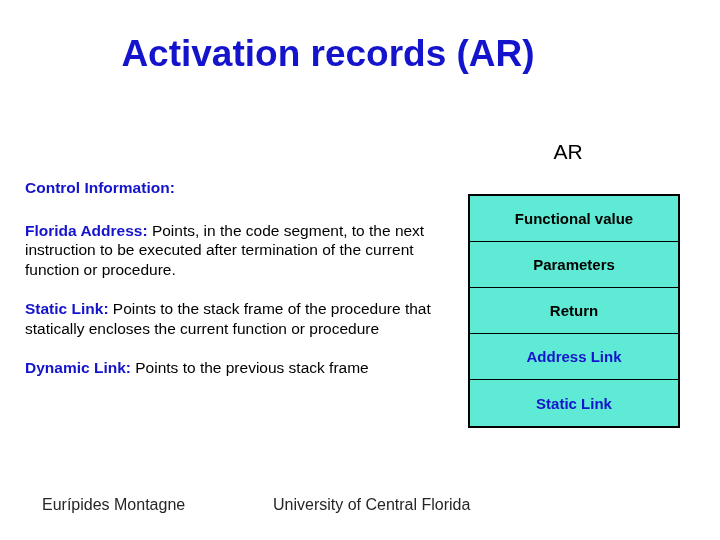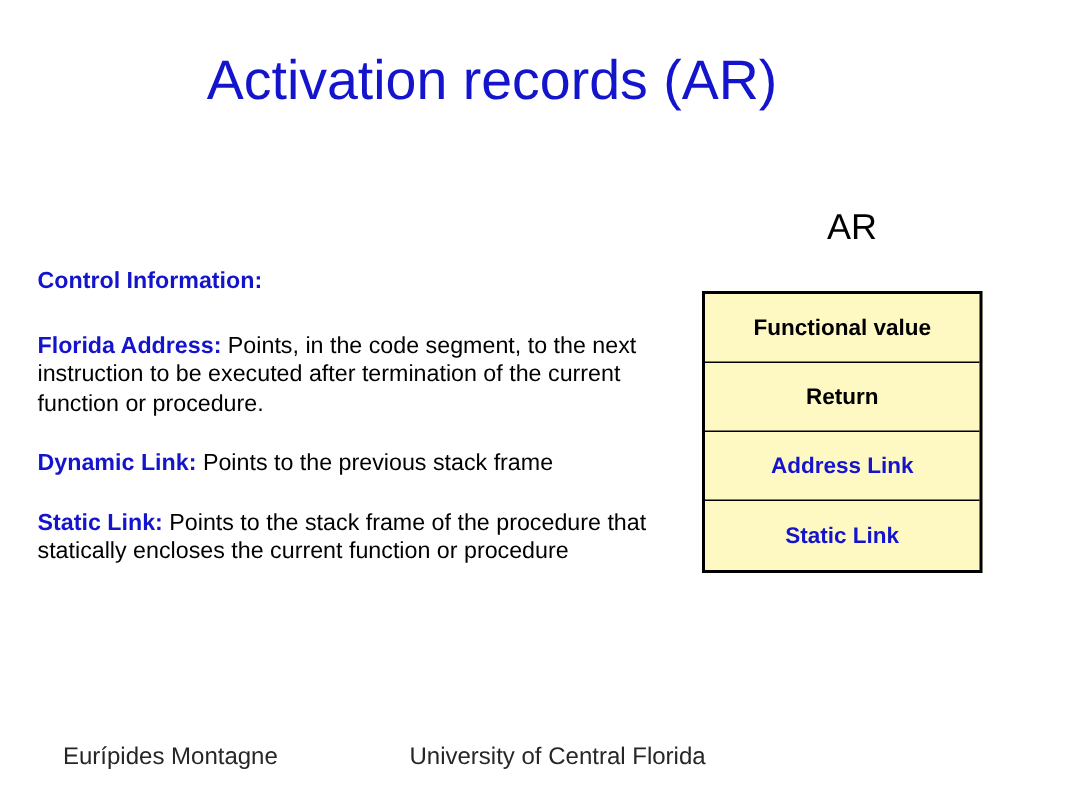--- a/index.html
+++ b/index.html
@@ -23,35 +23,35 @@
   }
 
   
   .slide-title {
     position: absolute;
     left: 0;
     top: 32px;
     width: 656px;
     text-align: center;
     font-size: 37px;
-    font-weight: normal;
+    font-weight: bold;
     color: #1414cc;
     letter-spacing: 0px;
     line-height: 44px;
     white-space: nowrap;
   }
 
   
   .ar-caption {
     position: absolute;
     left: 468px;
     top: 140px;
     width: 200px;
     text-align: center;
-    font-size: 24px;
+    font-size: 21px;
     font-weight: normal;
     color: #000000;
     line-height: 24px;
   }
 
   
   .body-col {
     position: absolute;
     left: 25px;
     top: 178px;
@@ -75,24 +75,24 @@
     font-weight: normal;
     color: #000000;
     text-align: right;
   }
 
   
   .ar-stack {
     position: absolute;
     left: 468px;
     top: 194px;
-    width: 187px;
+    width: 212px;
     border: 2px solid #000000;
     box-sizing: border-box;
-    background: #fef9c3;
+    background: #5eead4;
   }
   .ar-row {
     height: 46px;
     box-sizing: border-box;
     border-bottom: 1.5px solid #000000;
     display: flex;
     align-items: center;
     justify-content: center;
     font-size: 15px;
     font-weight: bold;
@@ -136,31 +136,32 @@
 
     <p class="para heading-only">
       <span class="lbl">Control Information:</span><span class="txt"></span>
     </p>
 
     <p class="para">
       <span class="lbl">Florida Address:</span><span class="txt"> Points, in the code segment, to the next instruction to be executed after termination of the current function or procedure.</span>
     </p>
 
     <p class="para">
-      <span class="lbl">Dynamic Link:</span><span class="txt"> Points to the previous stack frame</span>
+      <span class="lbl">Static Link:</span><span class="txt"> Points to the stack frame  of the procedure that statically encloses the current function or procedure</span>
     </p>
 
     <p class="para">
-      <span class="lbl">Static Link:</span><span class="txt"> Points to the stack frame  of the procedure that statically encloses the current function or procedure</span>
+      <span class="lbl">Dynamic Link:</span><span class="txt"> Points to the previous stack frame</span>
     </p>
 
   </div>
 
   <div class="ar-stack">
     <div class="ar-row c-black">Functional value</div>
+    <div class="ar-row c-black">Parameters</div>
     <div class="ar-row c-black">Return</div>
     <div class="ar-row c-blue">Address Link</div>
     <div class="ar-row c-blue">Static Link</div>
   </div>
 
   <div class="footer-author">Eurípides Montagne</div>
 
   <div class="footer-org">University of Central Florida</div>
 
 </div>

